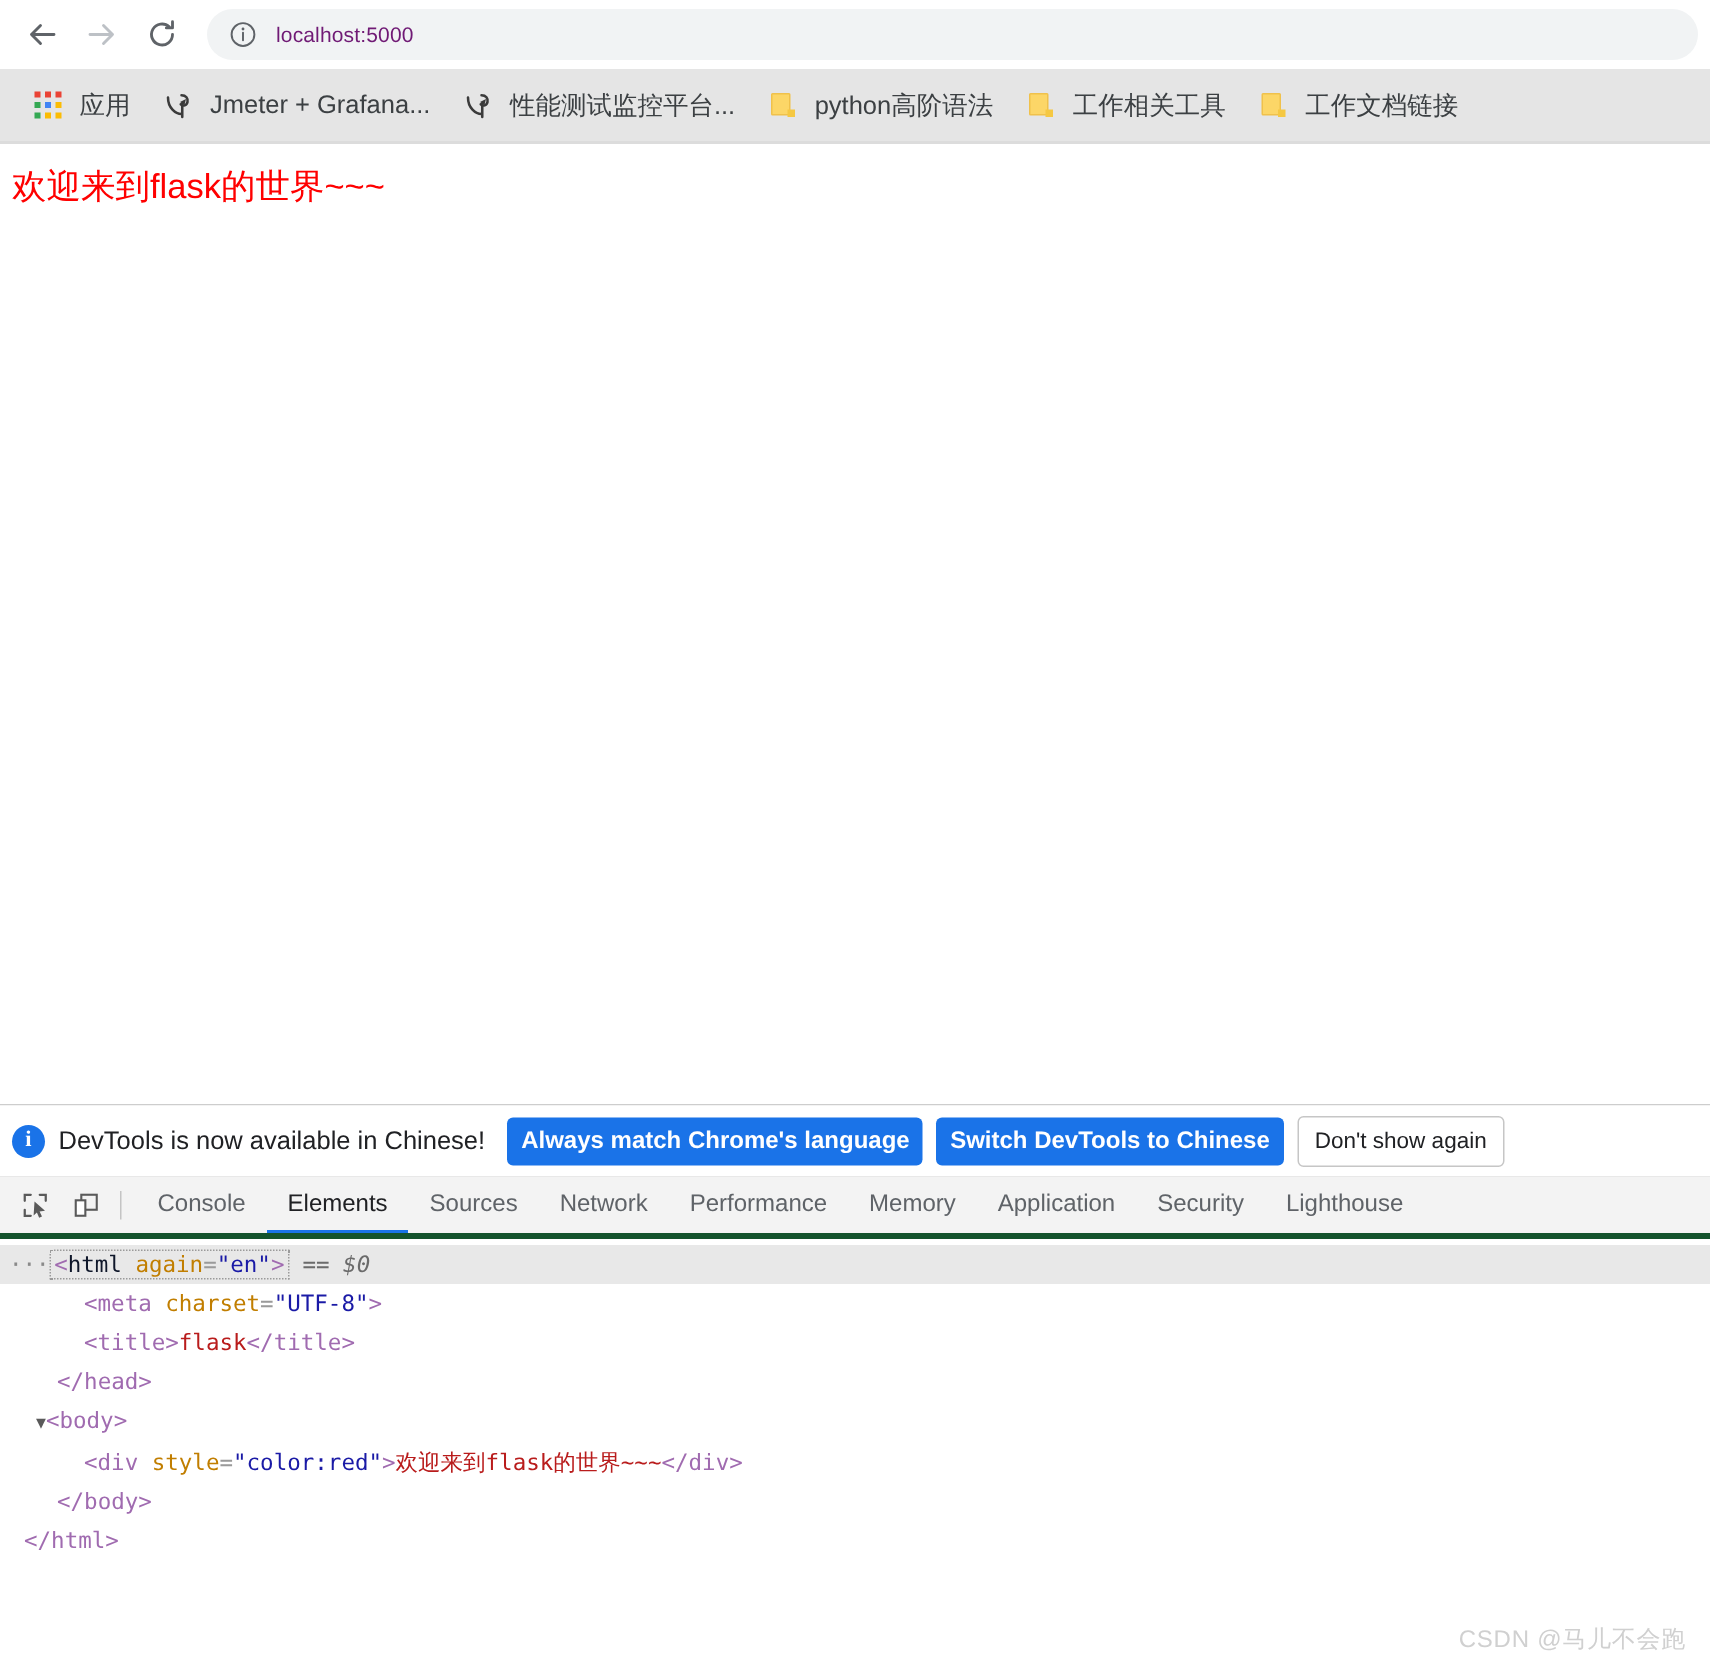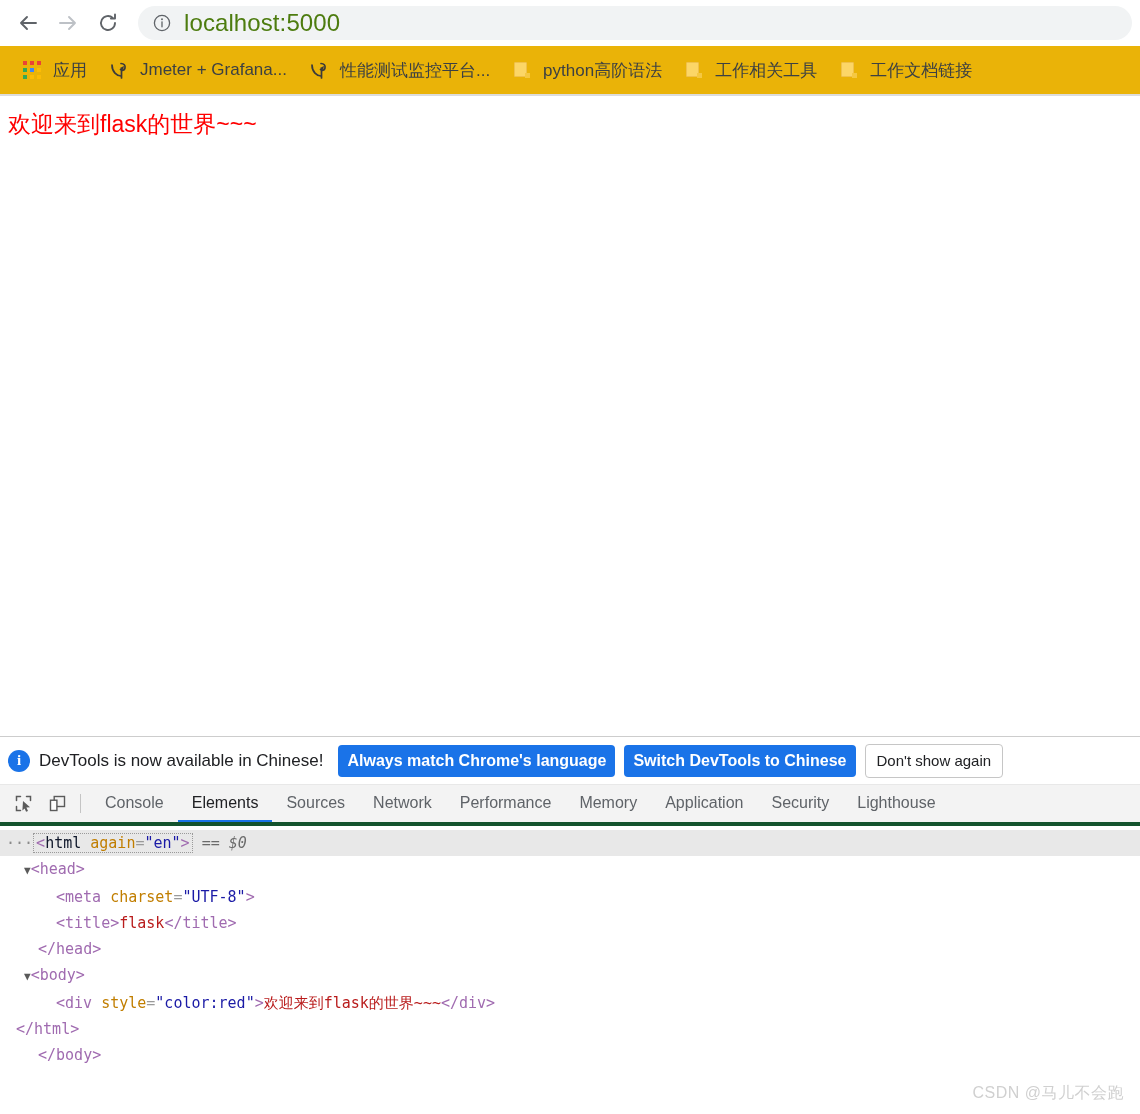--- a/index.html
+++ b/index.html
@@ -38,33 +38,33 @@
     padding: 0 14px;
     max-width: 1080px;
   }
   .omnibox .site-info {
     width: 20px; height: 20px;
     flex: 0 0 auto;
     display: flex; align-items: center; justify-content: center;
     margin-right: 12px;
   }
   .omnibox .url-text {
-    font-size: 24px;
-    color: #4d7c0f;
+    font-size: 14px;
+    color: #701a75;
     letter-spacing: 0.1px;
     white-space: nowrap;
   }
 
   
   .bookmarks-bar {
     height: 50px;
     display: flex;
     align-items: center;
     padding: 0 10px;
-    background: #eab308;
+    background: #e5e5e5;
     border-bottom: 2px solid #dcdcdc;
     gap: 0px;
     text-align: right;
   }
   .bm-item {
     display: flex;
     align-items: center;
     height: 36px;
     padding: 0 10px;
     border-radius: 4px;
@@ -411,23 +411,20 @@
     <div class="dt-tab">Lighthouse</div>
   </div>
 
   <div class="dom-tree">
 
 
     <div class="dom-row selected">
       <span class="tk-dots">···</span><span class="sel-box"><span class="tk-punct">&lt;</span><span class="tk-tag">html</span> <span class="tk-attr">again</span><span class="tk-eq">=</span><span class="tk-val">"en"</span><span class="tk-punct">&gt;</span></span> <span class="tk-dollar">== $0</span>
     </div>
 
-    <div class="dom-row">
-      <span style="padding-left:18px"></span><span class="triangle">▼</span><span class="tk-punct">&lt;head&gt;</span>
-    </div>
 
     <div class="dom-row">
       <span style="padding-left:50px"></span><span class="tk-punct">&lt;meta</span> <span class="tk-attr">charset</span><span class="tk-eq">=</span><span class="tk-val">"UTF-8"</span><span class="tk-punct">&gt;</span>
     </div>
 
     <div class="dom-row">
       <span style="padding-left:50px"></span><span class="tk-punct">&lt;title&gt;</span><span class="tk-text">flask</span><span class="tk-punct">&lt;/title&gt;</span>
     </div>
 
     <div class="dom-row">
@@ -436,23 +433,23 @@
 
     <div class="dom-row">
       <span style="padding-left:18px"></span><span class="triangle">▼</span><span class="tk-punct">&lt;body&gt;</span>
     </div>
 
     <div class="dom-row">
       <span style="padding-left:50px"></span><span class="tk-punct">&lt;div</span> <span class="tk-attr">style</span><span class="tk-eq">=</span><span class="tk-val">"color:red"</span><span class="tk-punct">&gt;</span><span class="tk-text">欢迎来到flask的世界~~~</span><span class="tk-punct">&lt;/div&gt;</span>
     </div>
 
     <div class="dom-row">
+      <span style="padding-left:32px"></span><span class="tk-punct">&lt;/body&gt;</span>
+    </div>
+
+    <div class="dom-row">
       <span style="padding-left:10px"></span><span class="tk-punct">&lt;/html&gt;</span>
     </div>
 
-    <div class="dom-row">
-      <span style="padding-left:32px"></span><span class="tk-punct">&lt;/body&gt;</span>
-    </div>
-
   </div>
 </div>
 
 <div class="watermark">CSDN @马儿不会跑</div>
 
 </body></html>

